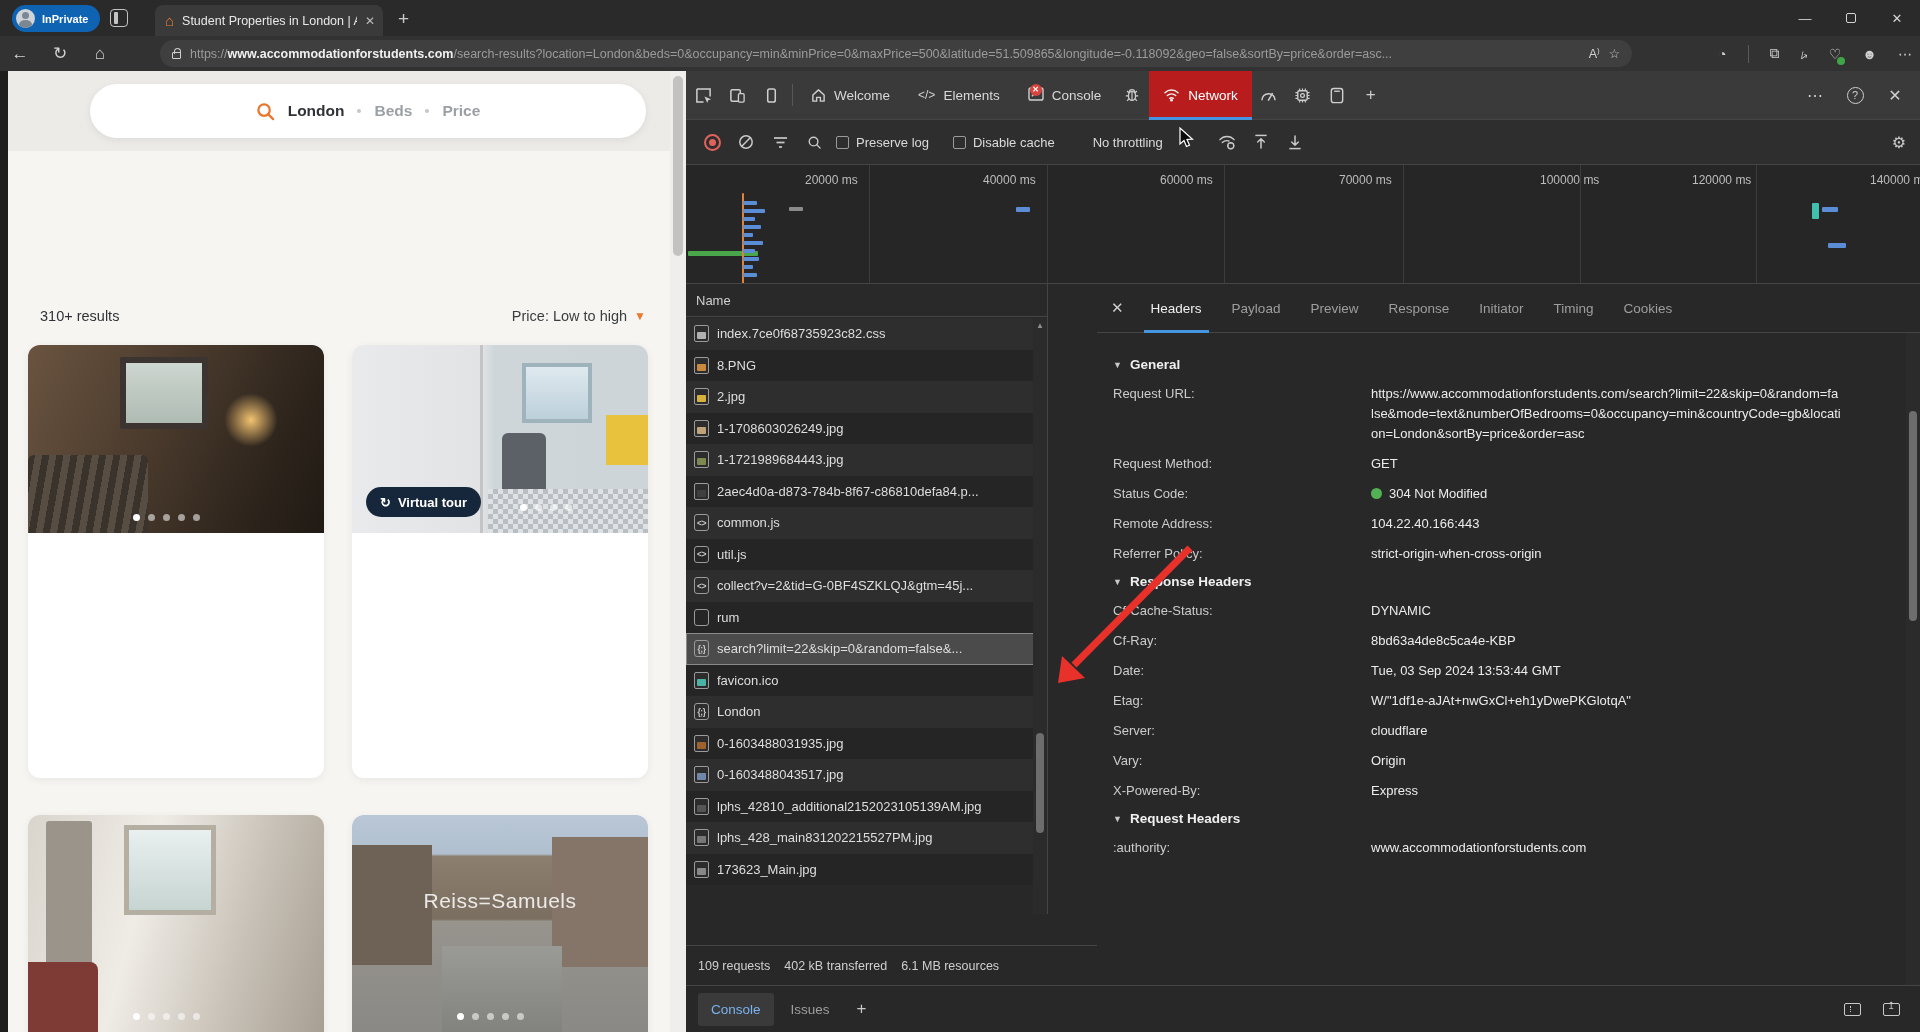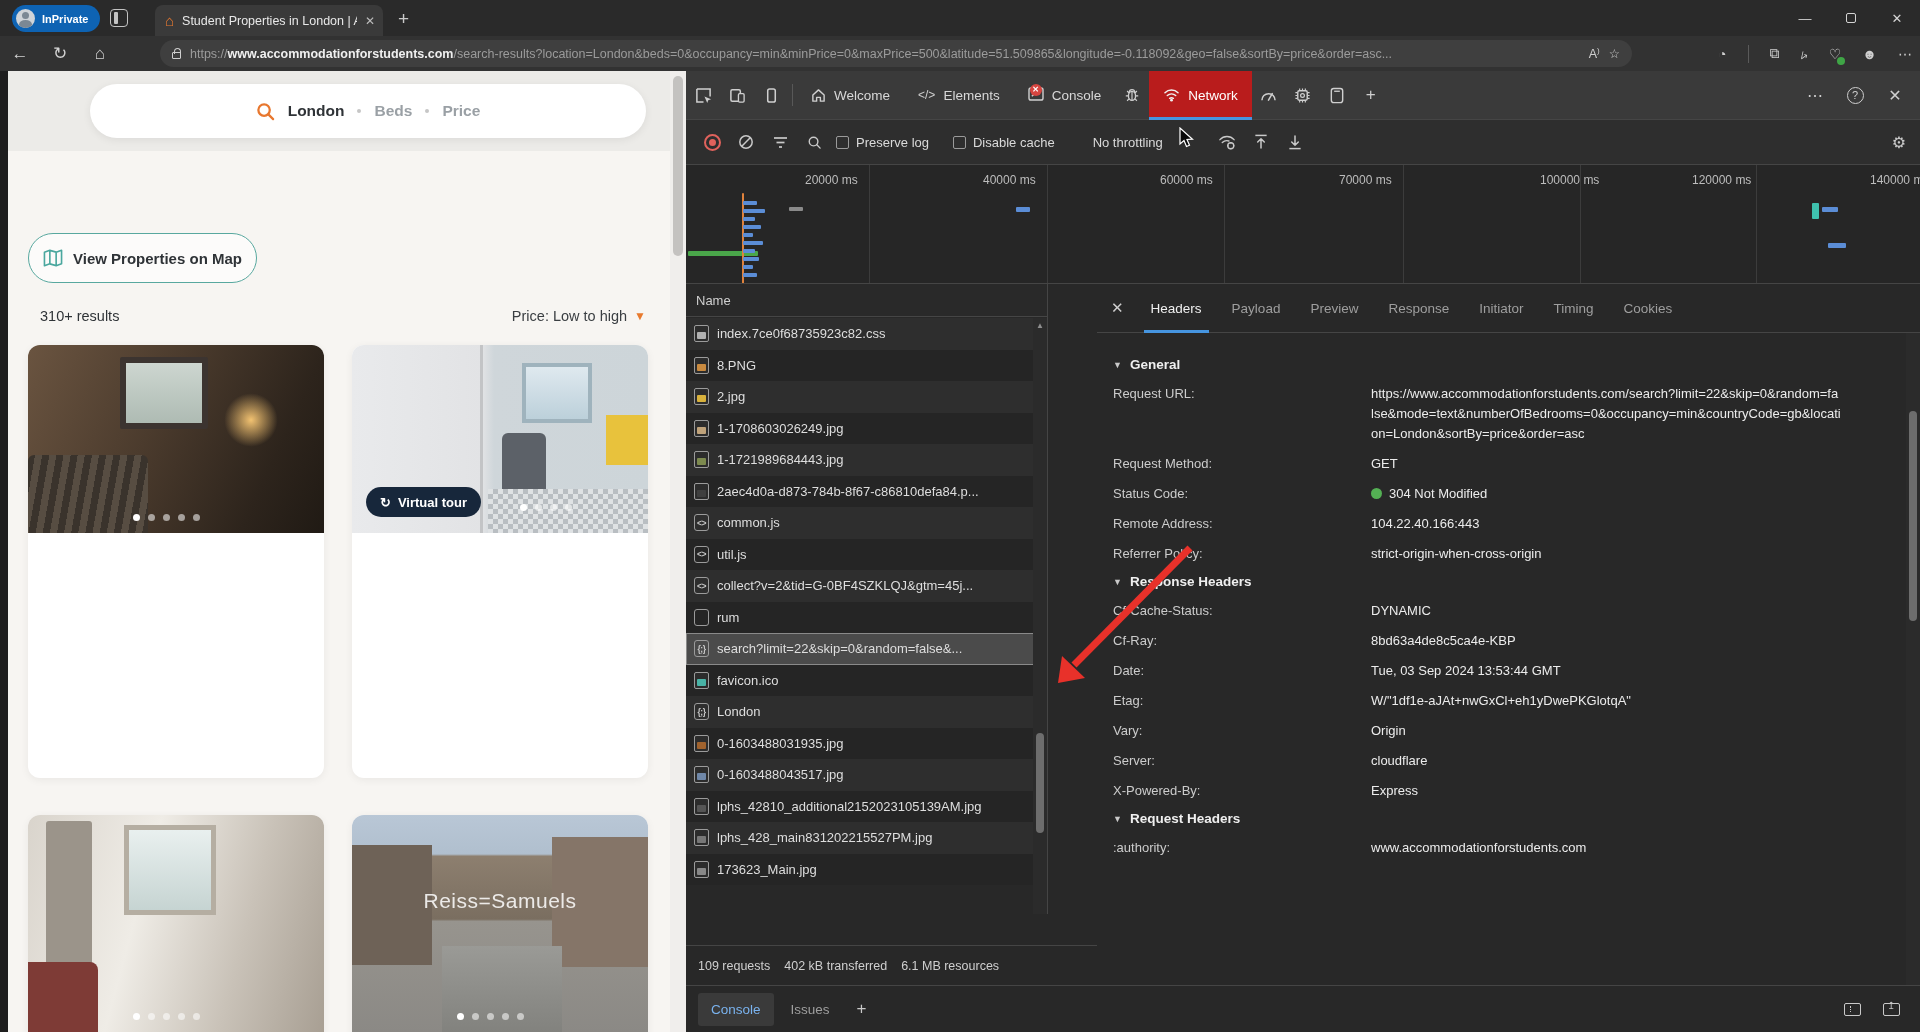--- a/index.html
+++ b/index.html
@@ -190,26 +190,20 @@
             <circle cx="8.5" cy="8.5" r="6" fill="none" stroke="#e8772e" stroke-width="2.4"></circle>
             <line x1="13" y1="13" x2="18" y2="18" stroke="#e8772e" stroke-width="2.4" stroke-linecap="round"></line>
           </svg>
         <span class="sp-txt">London</span>
         <span class="sp-dot"></span>
         <span class="sp-gray">Beds</span>
         <span class="sp-dot"></span>
         <span class="sp-gray">Price</span>
       </div>
     </div>
-    <div class="mapbtn">
-      <svg width="20" height="18" viewBox="0 0 22 20">
-          <path d="M1.5 3.5 L7.5 1.5 L14.5 3.5 L20.5 1.5 L20.5 16.5 L14.5 18.5 L7.5 16.5 L1.5 18.5 Z M7.5 1.5 V16.5 M14.5 3.5 V18.5" fill="none" stroke="#4aa79e" stroke-width="1.8" stroke-linejoin="round"></path>
-        </svg>
-      <span>View Properties on Map</span>
-    </div>
     <div class="results">310+ results</div>
     <div class="sort">
       <span>Price: Low to high</span>
       <span class="caret">▼</span>
     </div>
 
     <div class="card" style="left:20px;top:274px;height:433px;">
       <div class="cimg" style="height:188px;background:linear-gradient(115deg,#6a5440 0%,#4b3b2d 42%,#2d241c 78%,#201a14 100%);">
         <div class="abs" style="left:92px;top:12px;width:88px;height:72px;background:linear-gradient(#cdd6d0,#aebbb3);border:6px solid #3c3430;border-radius:2px;"></div>
         <div class="abs" style="left:196px;top:48px;width:54px;height:54px;border-radius:50%;background:radial-gradient(circle,#f2c271 0%,rgba(242,194,113,0) 70%);"></div>
@@ -682,29 +676,29 @@
               <span>Tue, 03 Sep 2024 13:53:44 GMT</span>
             </span>
           </div>
           <div class="kv">
             <span class="k">Etag:</span>
             <span class="v">
               <span>W/"1df1e-aJAt+nwGxCl+eh1yDwePKGlotqA"</span>
             </span>
           </div>
           <div class="kv">
+            <span class="k">Server:</span>
+            <span class="v">
+              <span>cloudflare</span>
+            </span>
+          </div>
+          <div class="kv">
             <span class="k">Vary:</span>
             <span class="v">
               <span>Origin</span>
-            </span>
-          </div>
-          <div class="kv">
-            <span class="k">Server:</span>
-            <span class="v">
-              <span>cloudflare</span>
             </span>
           </div>
           <div class="kv">
             <span class="k">X-Powered-By:</span>
             <span class="v">
               <span>Express</span>
             </span>
           </div>
           <div class="sect-h">
             <span class="tri">▼</span>

